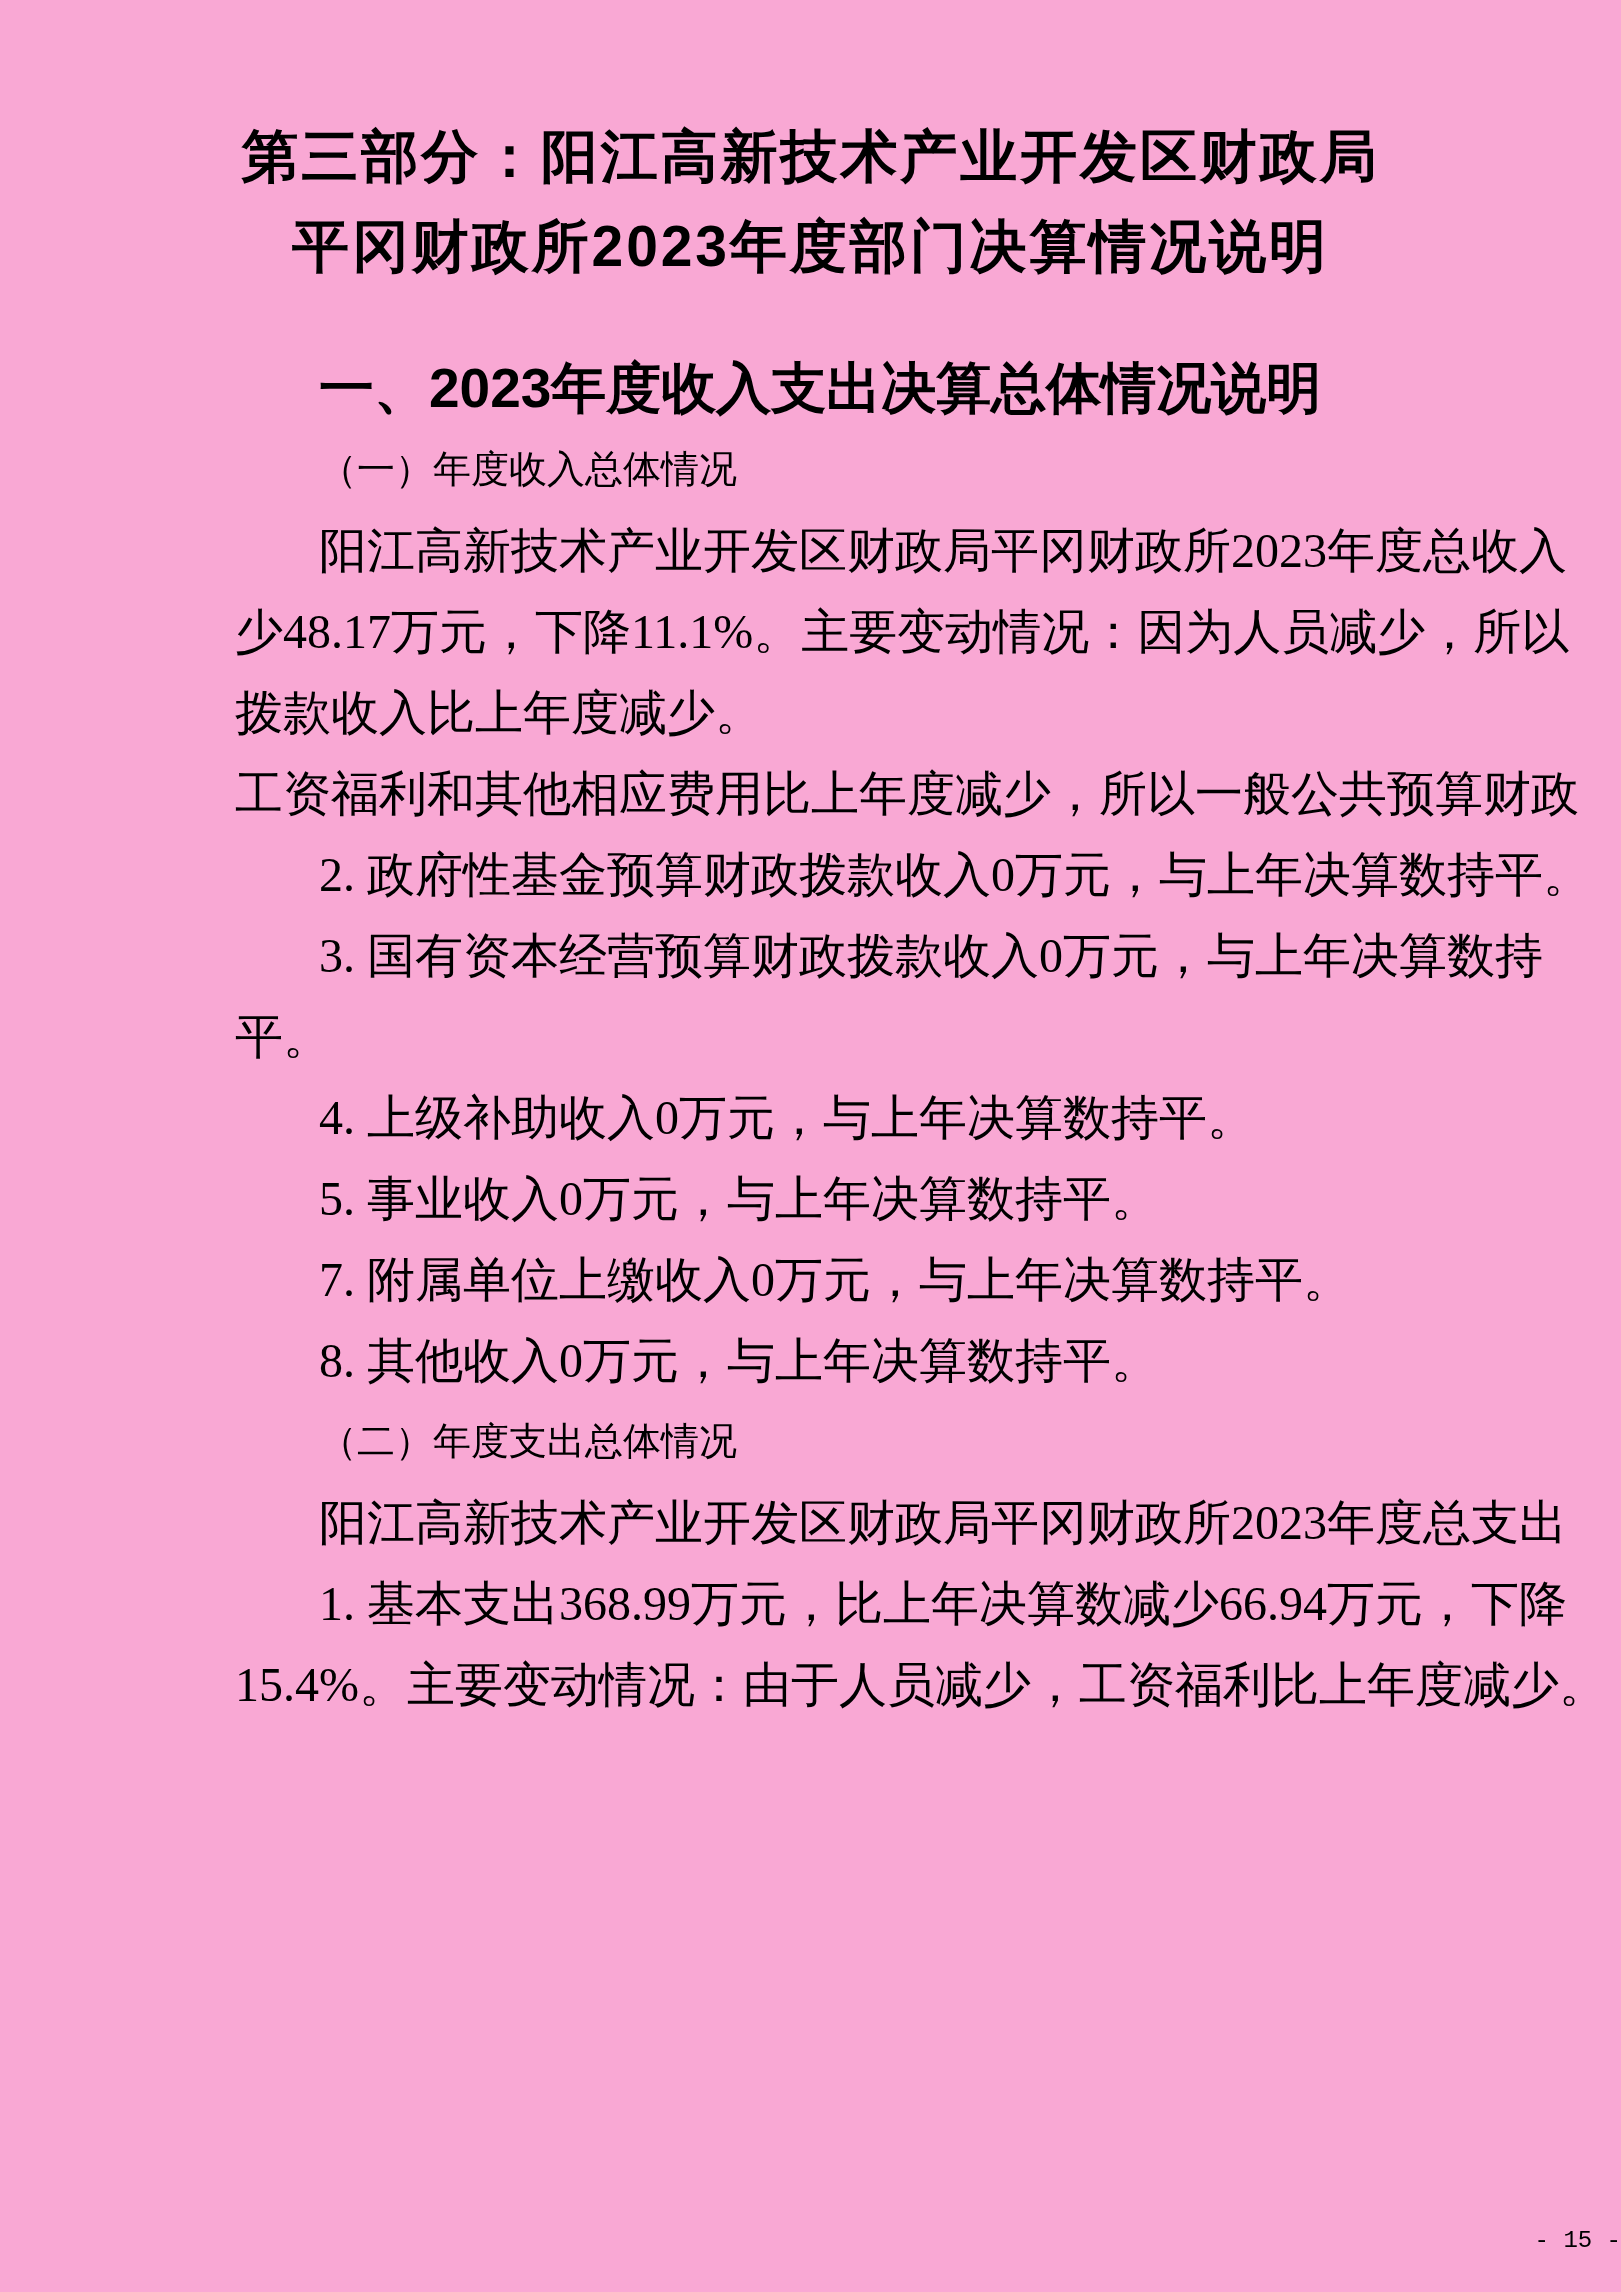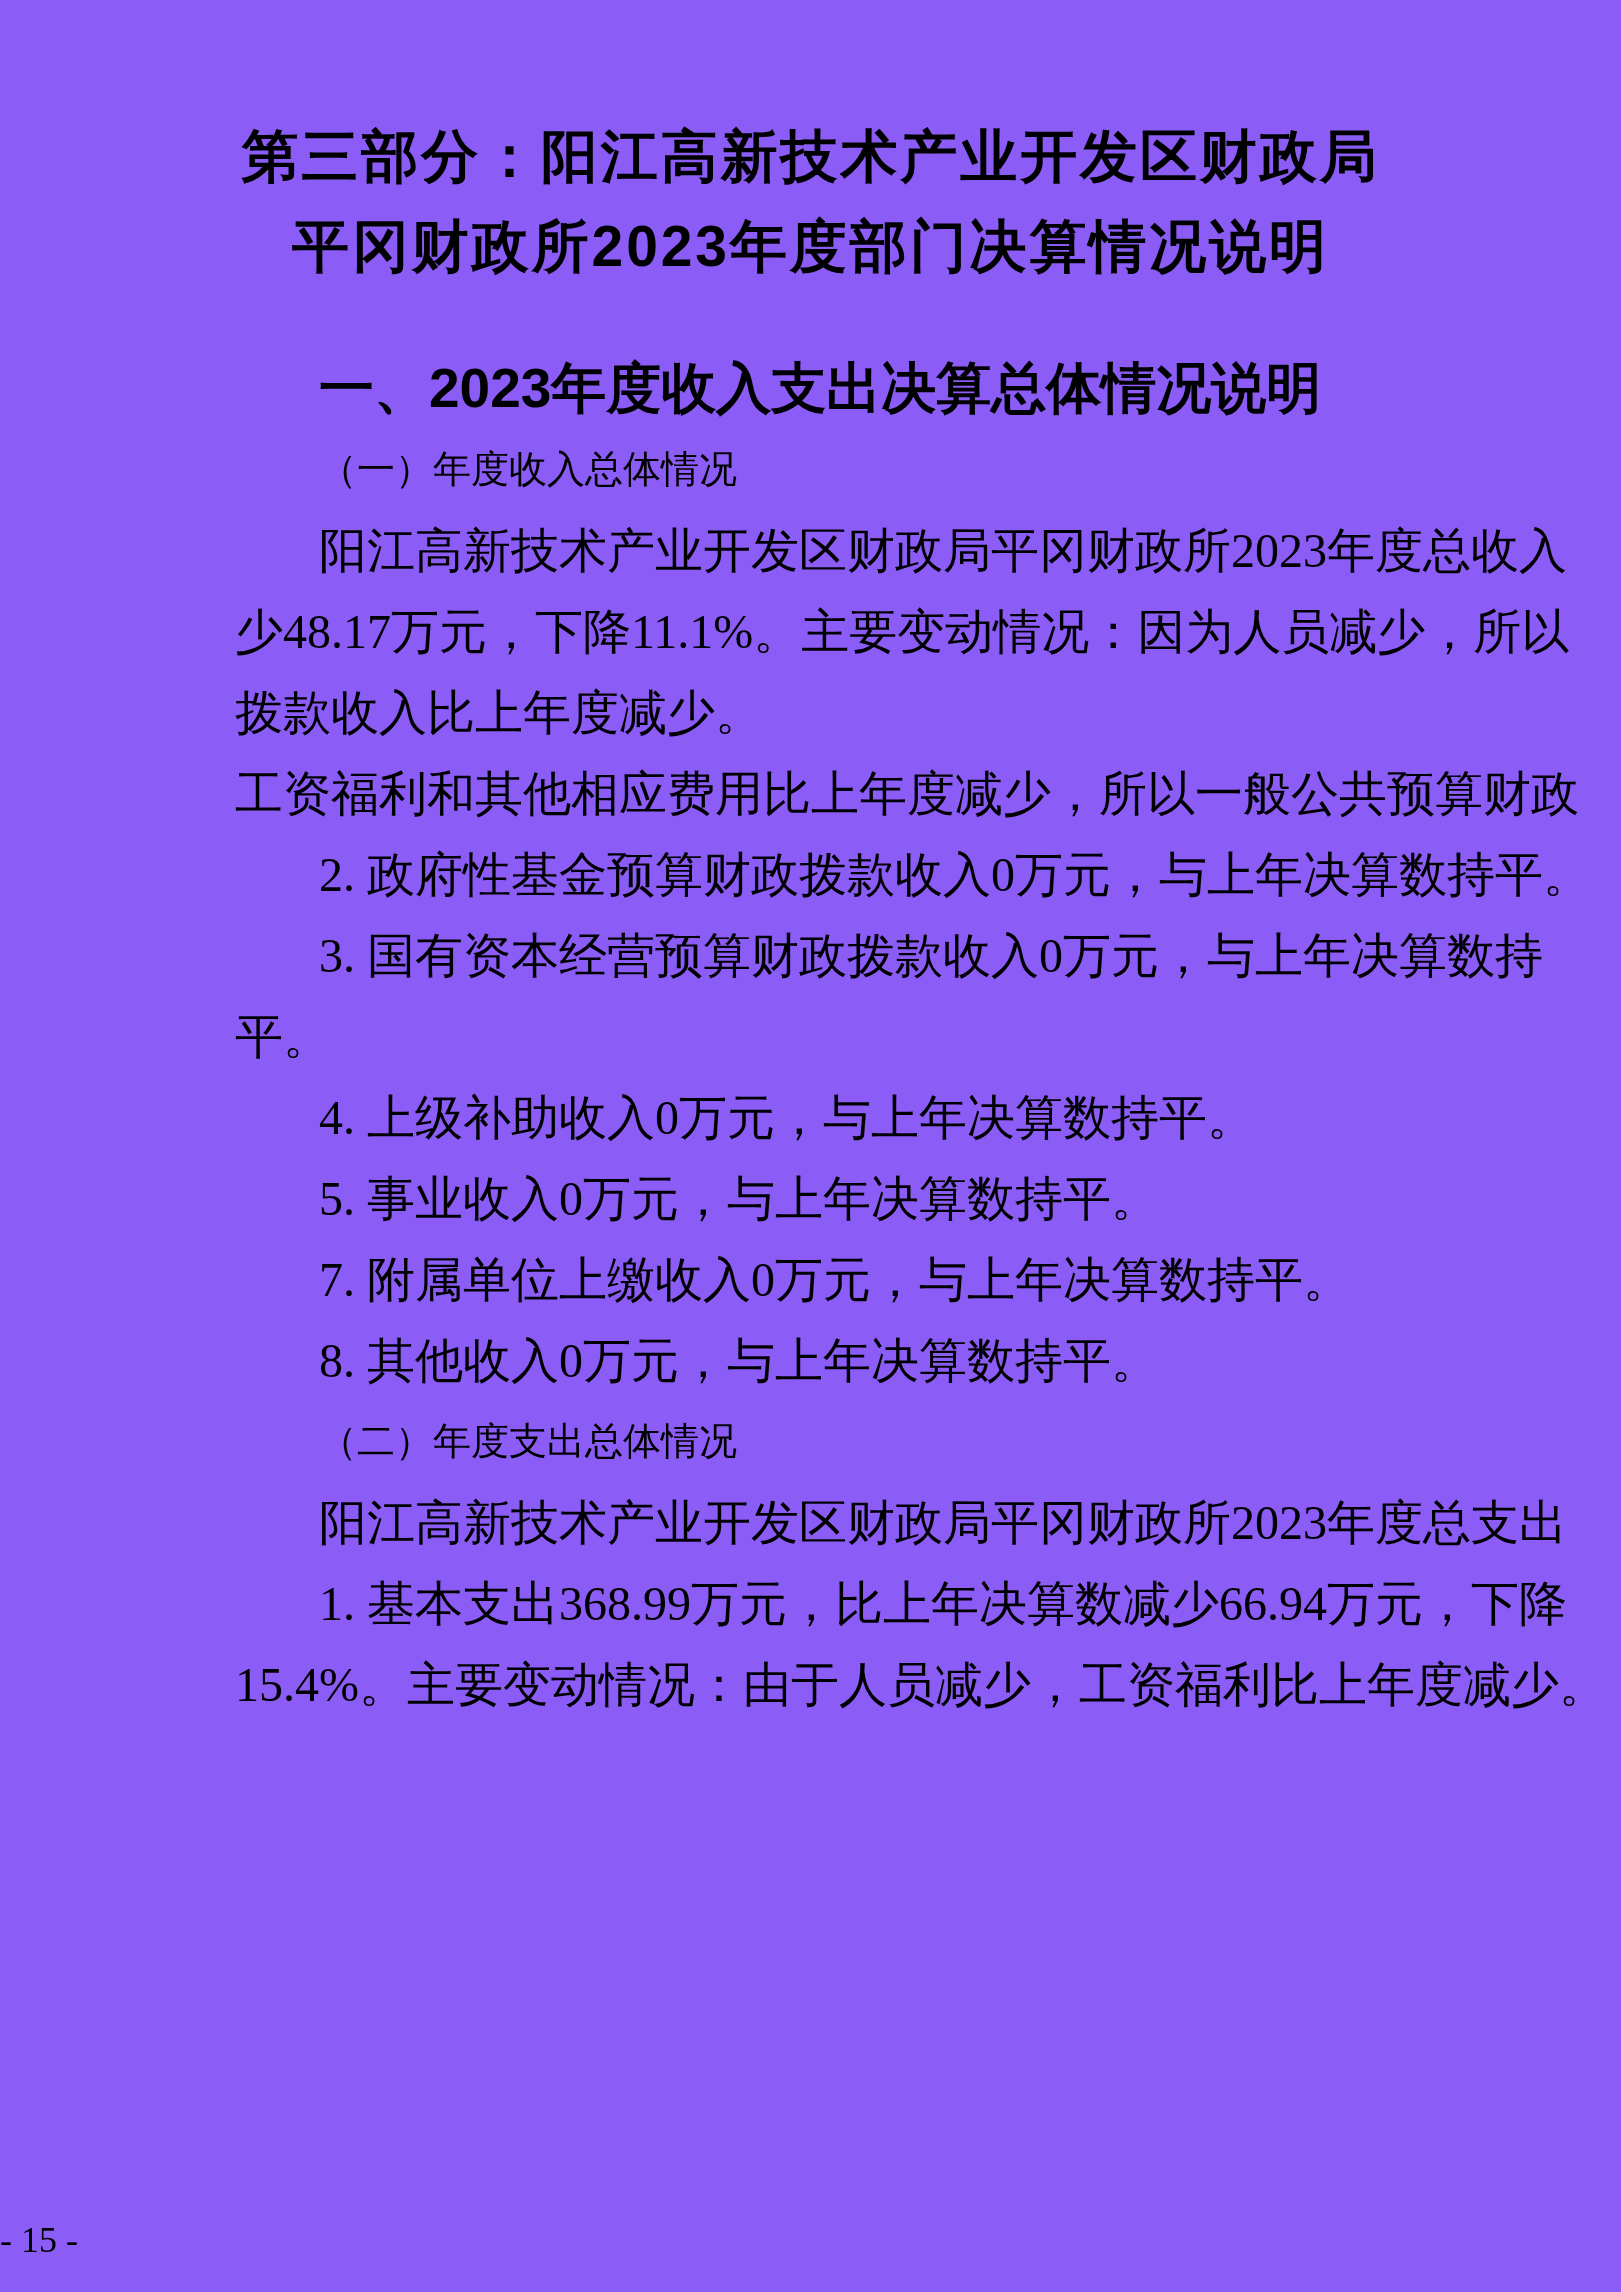--- a/index.html
+++ b/index.html
@@ -1,21 +1,21 @@
 <!DOCTYPE html>
 <html><head>
 <meta charset="utf-8">
 <style>
   html,body{margin:0;padding:0;background:#888;}
   .page{
     position:relative;
     width:1621px;
     height:2293px;
     margin:0 auto;
-    background:#8b5cf6;
+    background:#f9a8d4;
     overflow:hidden;
     color:#000;
   }
   .doc-title{
     position:absolute;
     top:111px;
     left:0;
     width:100%;
     text-align:center;
     font-family:"Liberation Sans","DejaVu Sans",sans-serif;
@@ -54,23 +54,23 @@
   }
   .line.fill{
     text-align:justify;
     text-align-last:justify;
   }
   .footer{
     position:absolute;
     top:2221px;
     left:0;
     width:100%;
-    text-align:left;
-    font-family:Liberation Serif, serif;
-    font-size:36px;
+    text-align:right;
+    font-family:Liberation Mono, monospace;
+    font-size:24px;
     line-height:39px;
     color:#000;
   }
 </style>
 </head>
 <body>
 
 <div class="page">
 
   <div class="doc-title">

